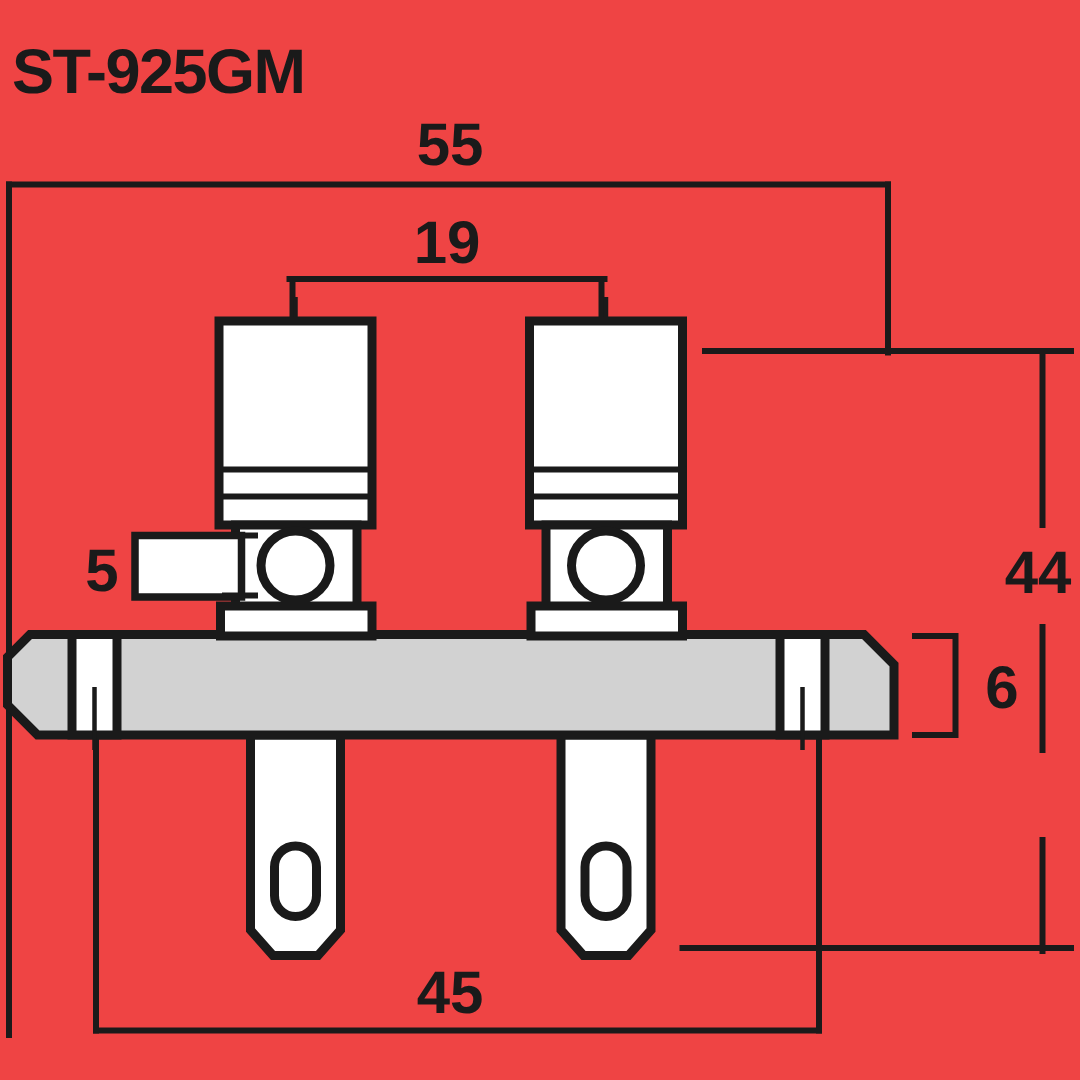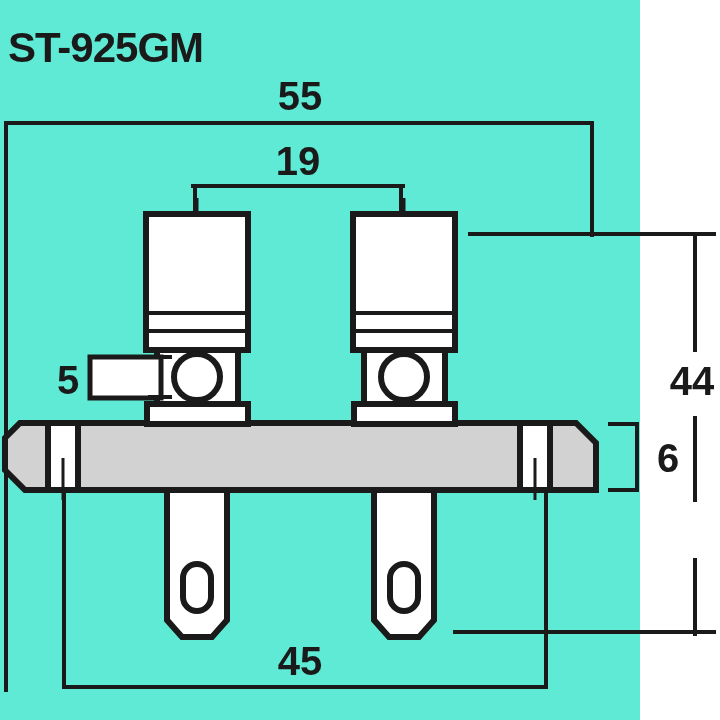--- a/index.html
+++ b/index.html
@@ -8,23 +8,23 @@
     background: #ffffff;
   }
   body {
     width: 720px;
     height: 720px;
     overflow: hidden;
     font-family: "Liberation Sans", sans-serif;
   }
   #drawing-root {
     position: relative;
-    width: 640px;
+    width: 720px;
     height: 720px;
-    background: #5eead4;
+    background: #ef4444;
   }
   #tech-drawing {
     position: absolute;
     left: 0;
     top: 0;
     width: 720px;
     height: 720px;
     display: block;
   }
   .title-text {

